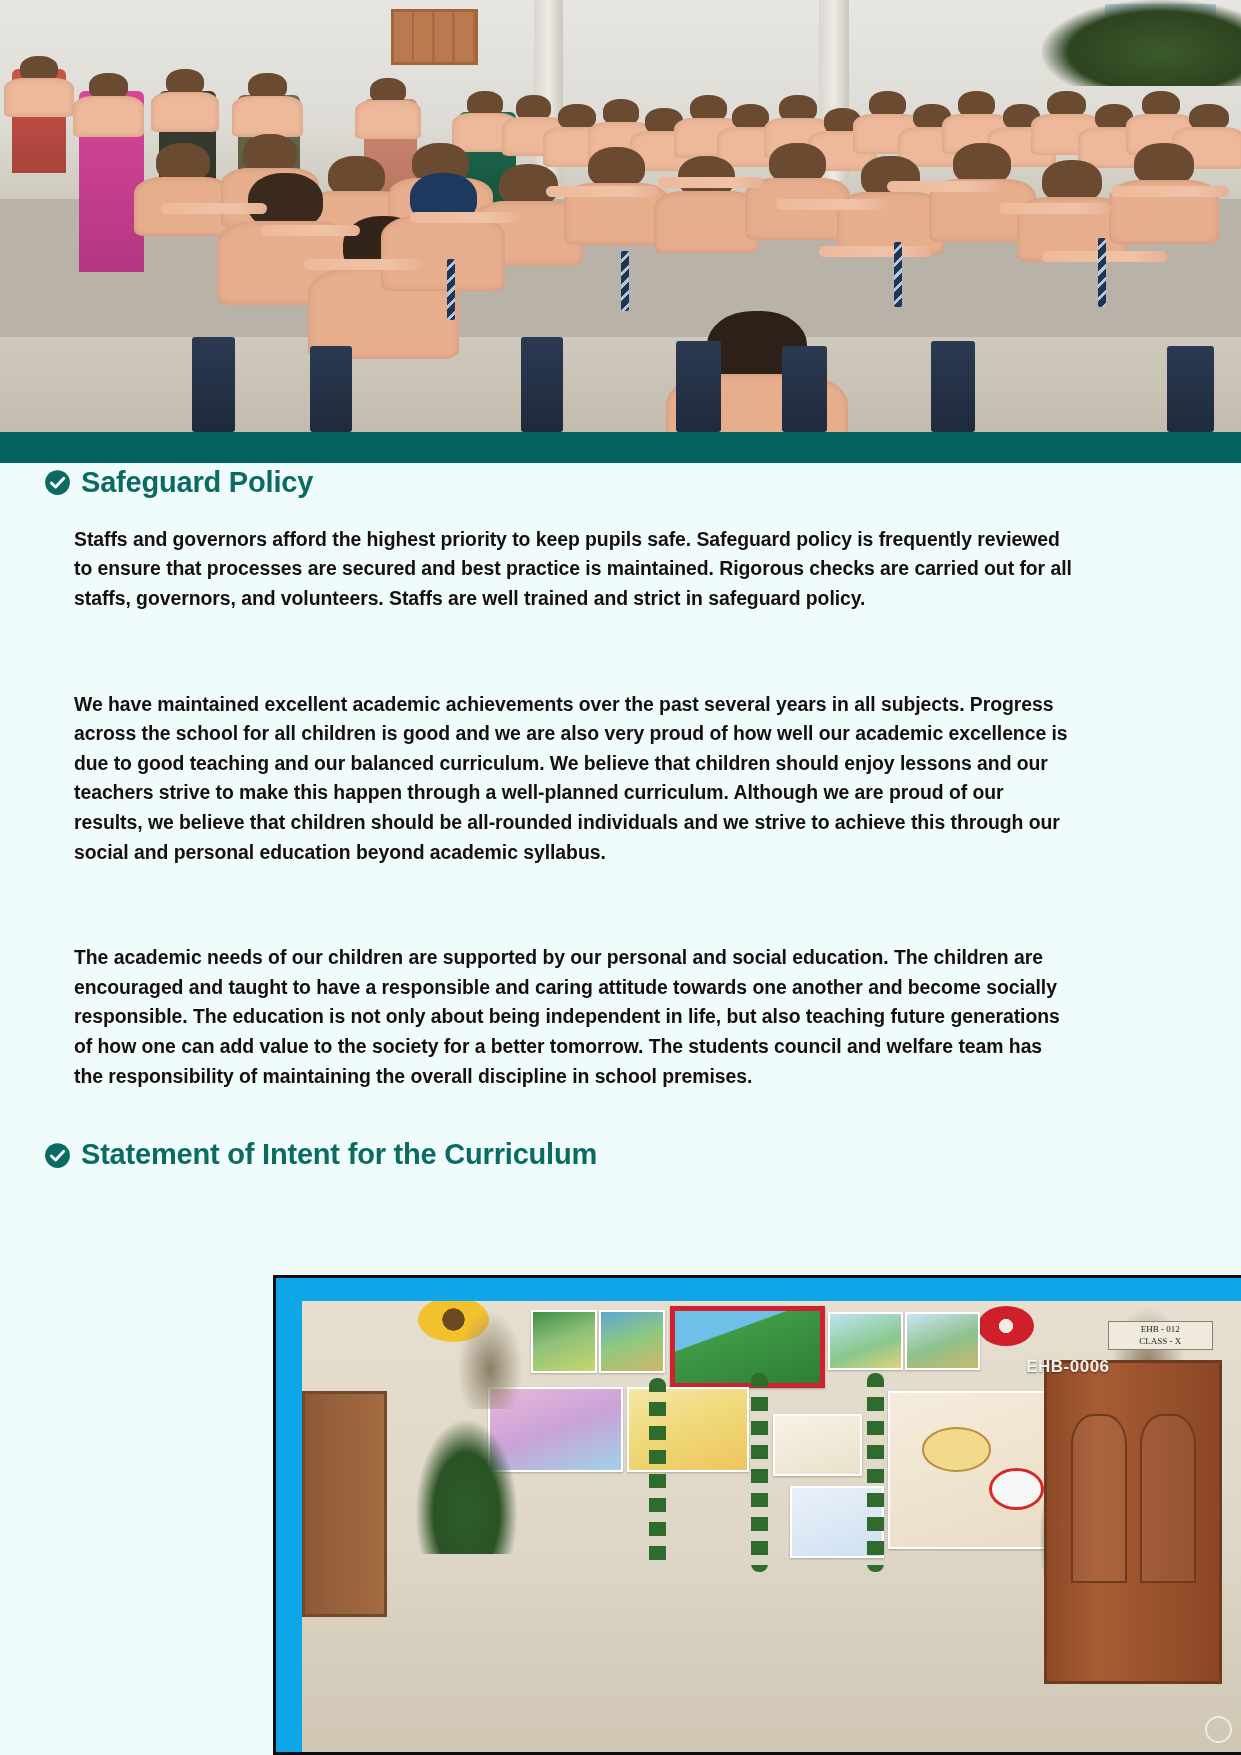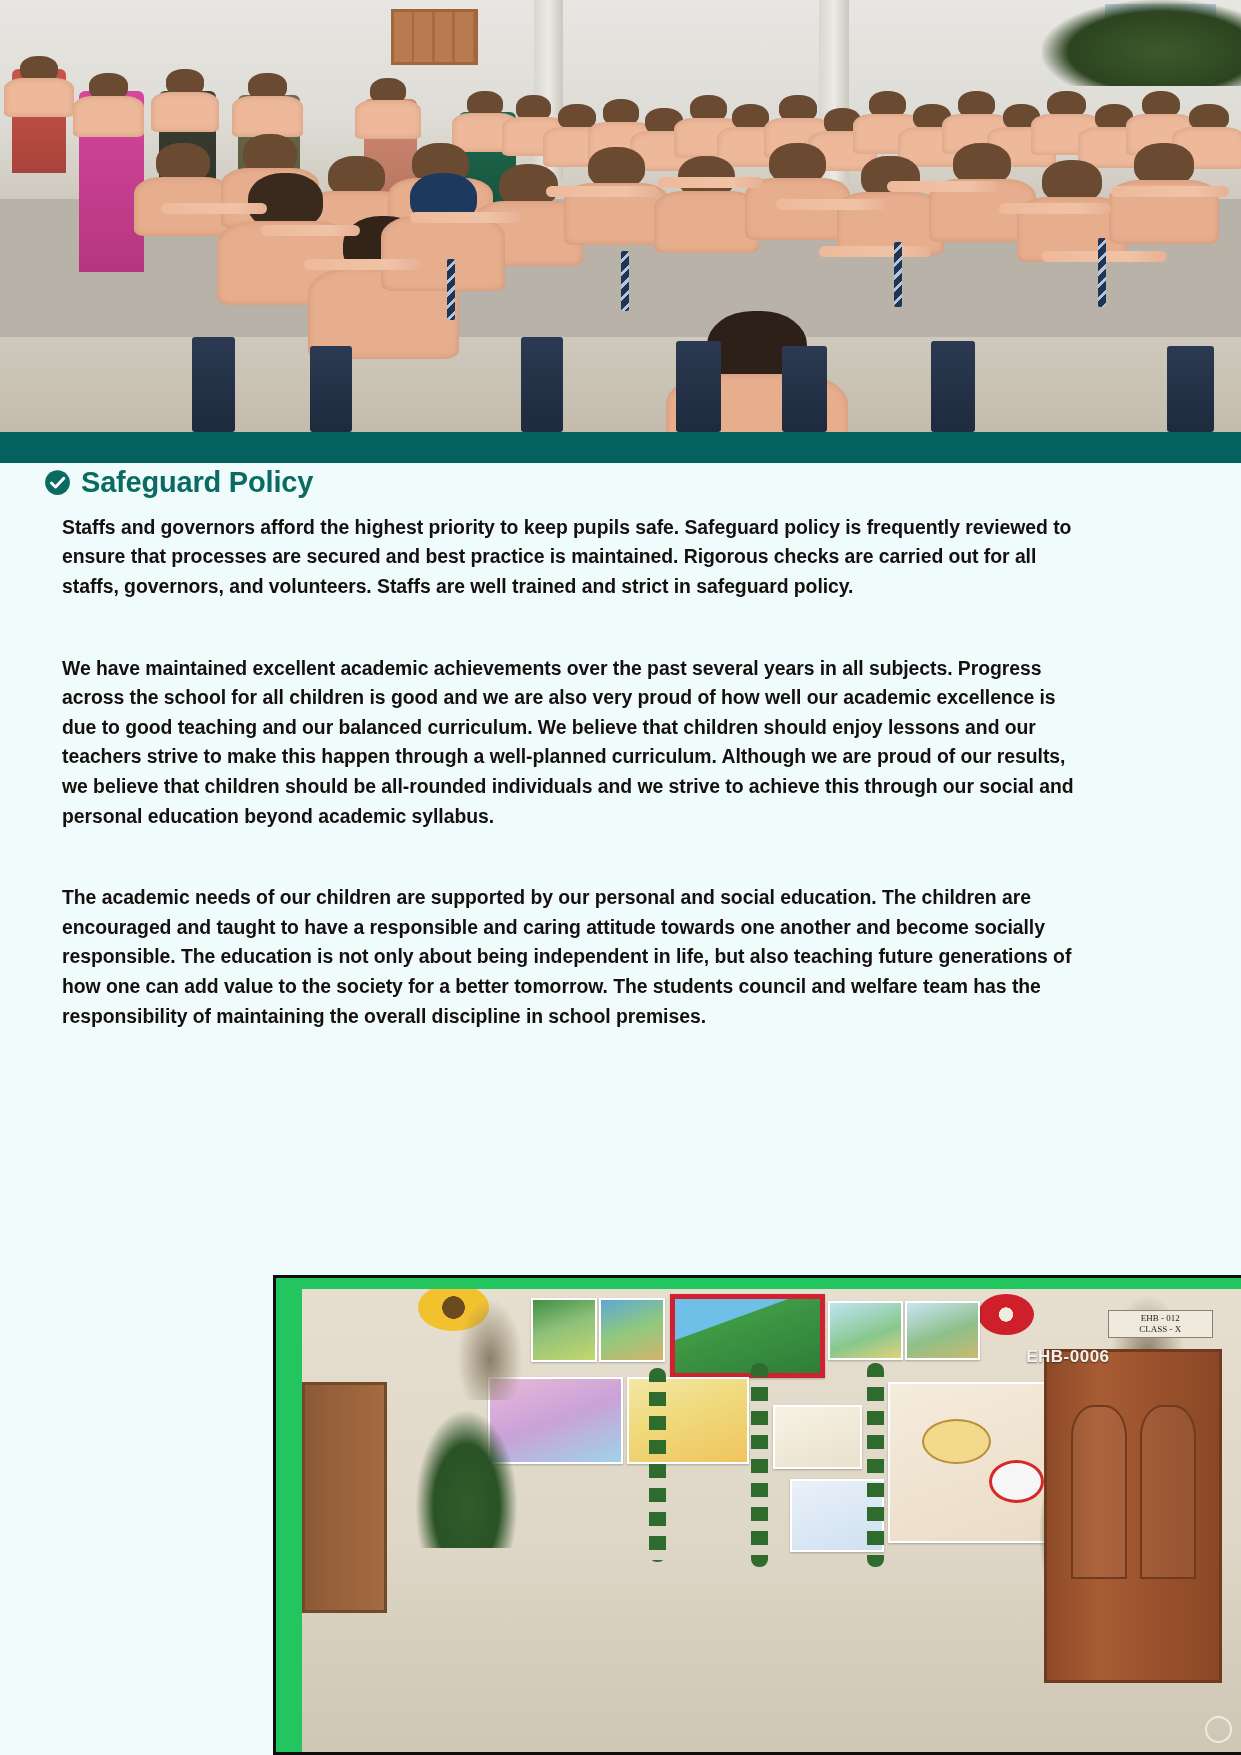--- a/index.html
+++ b/index.html
@@ -141,43 +141,43 @@
     letter-spacing: -0.2px;
     line-height: 1.1;
   }
   .check-icon {
     flex: 0 0 auto;
     width: 27px;
     height: 27px;
     display: block;
   }
   .sec-body {
-    margin: 0;
+    margin: 12px;
     padding: 14px 150px 0 58px;
     color: #15100e;
     font-size: 19.4px;
     font-weight: bold;
     line-height: 1.525;
     letter-spacing: -0.05px;
   }
   .gap-1 { height: 30px; }
   .gap-2 { height: 28px; }
 
   
   .photo-frame {
     position: absolute;
     left: 273px;
     top: 1275px;
     width: 968px;
     height: 480px;
-    background: #22c55e;
+    background: #0ea5e9;
     border: 3px solid #0e0e0e;
     border-right: none;
     box-sizing: border-box;
-    padding: 11px 0 0 26px;
+    padding: 23px 0 0 26px;
     overflow: hidden;
   }
   .photo-inner {
     position: relative;
     width: 100%;
     height: 100%;
     overflow: hidden;
     background: #d9d2c4;
   }
   .cls-wall {
@@ -403,20 +403,27 @@
 
   <div class="gap-1"></div>
 
   <div class="section">
     <p class="sec-body">The academic needs of our children are supported by our personal and social education. The children are encouraged and taught to have a responsible and caring attitude towards one another and become socially responsible. The education is not only about being independent in life, but also teaching future generations of how one can add value to the society for a better tomorrow. The students council and welfare team has the responsibility of maintaining the overall discipline in school premises.</p>
   </div>
 
   <div class="gap-2"></div>
 
   <div class="section">
+    <h2 class="sec-heading">
+      <svg class="check-icon" viewBox="0 0 24 24">
+        <circle cx="12" cy="12" r="11" fill="#0b6b63"></circle>
+        <path d="M6.6 12.4 L10.3 16 L17.6 8.2" fill="none" stroke="#ffffff" stroke-width="2.6" stroke-linecap="round" stroke-linejoin="round"></path>
+      </svg>
+      <span>Statement of Intent for the Curriculum</span>
+    </h2>
   </div>
 
 </div>
 
 <div class="photo-frame">
   <div class="photo-inner">
     <div class="cls-wall"></div>
 
     <div style="position:absolute;left:12.4%;top:-1%;width:7.5%;height:10%;border-radius:50%;background:radial-gradient(circle,#6b4a1f 0 26%, #f2c12e 27% 100%);"></div>
 

